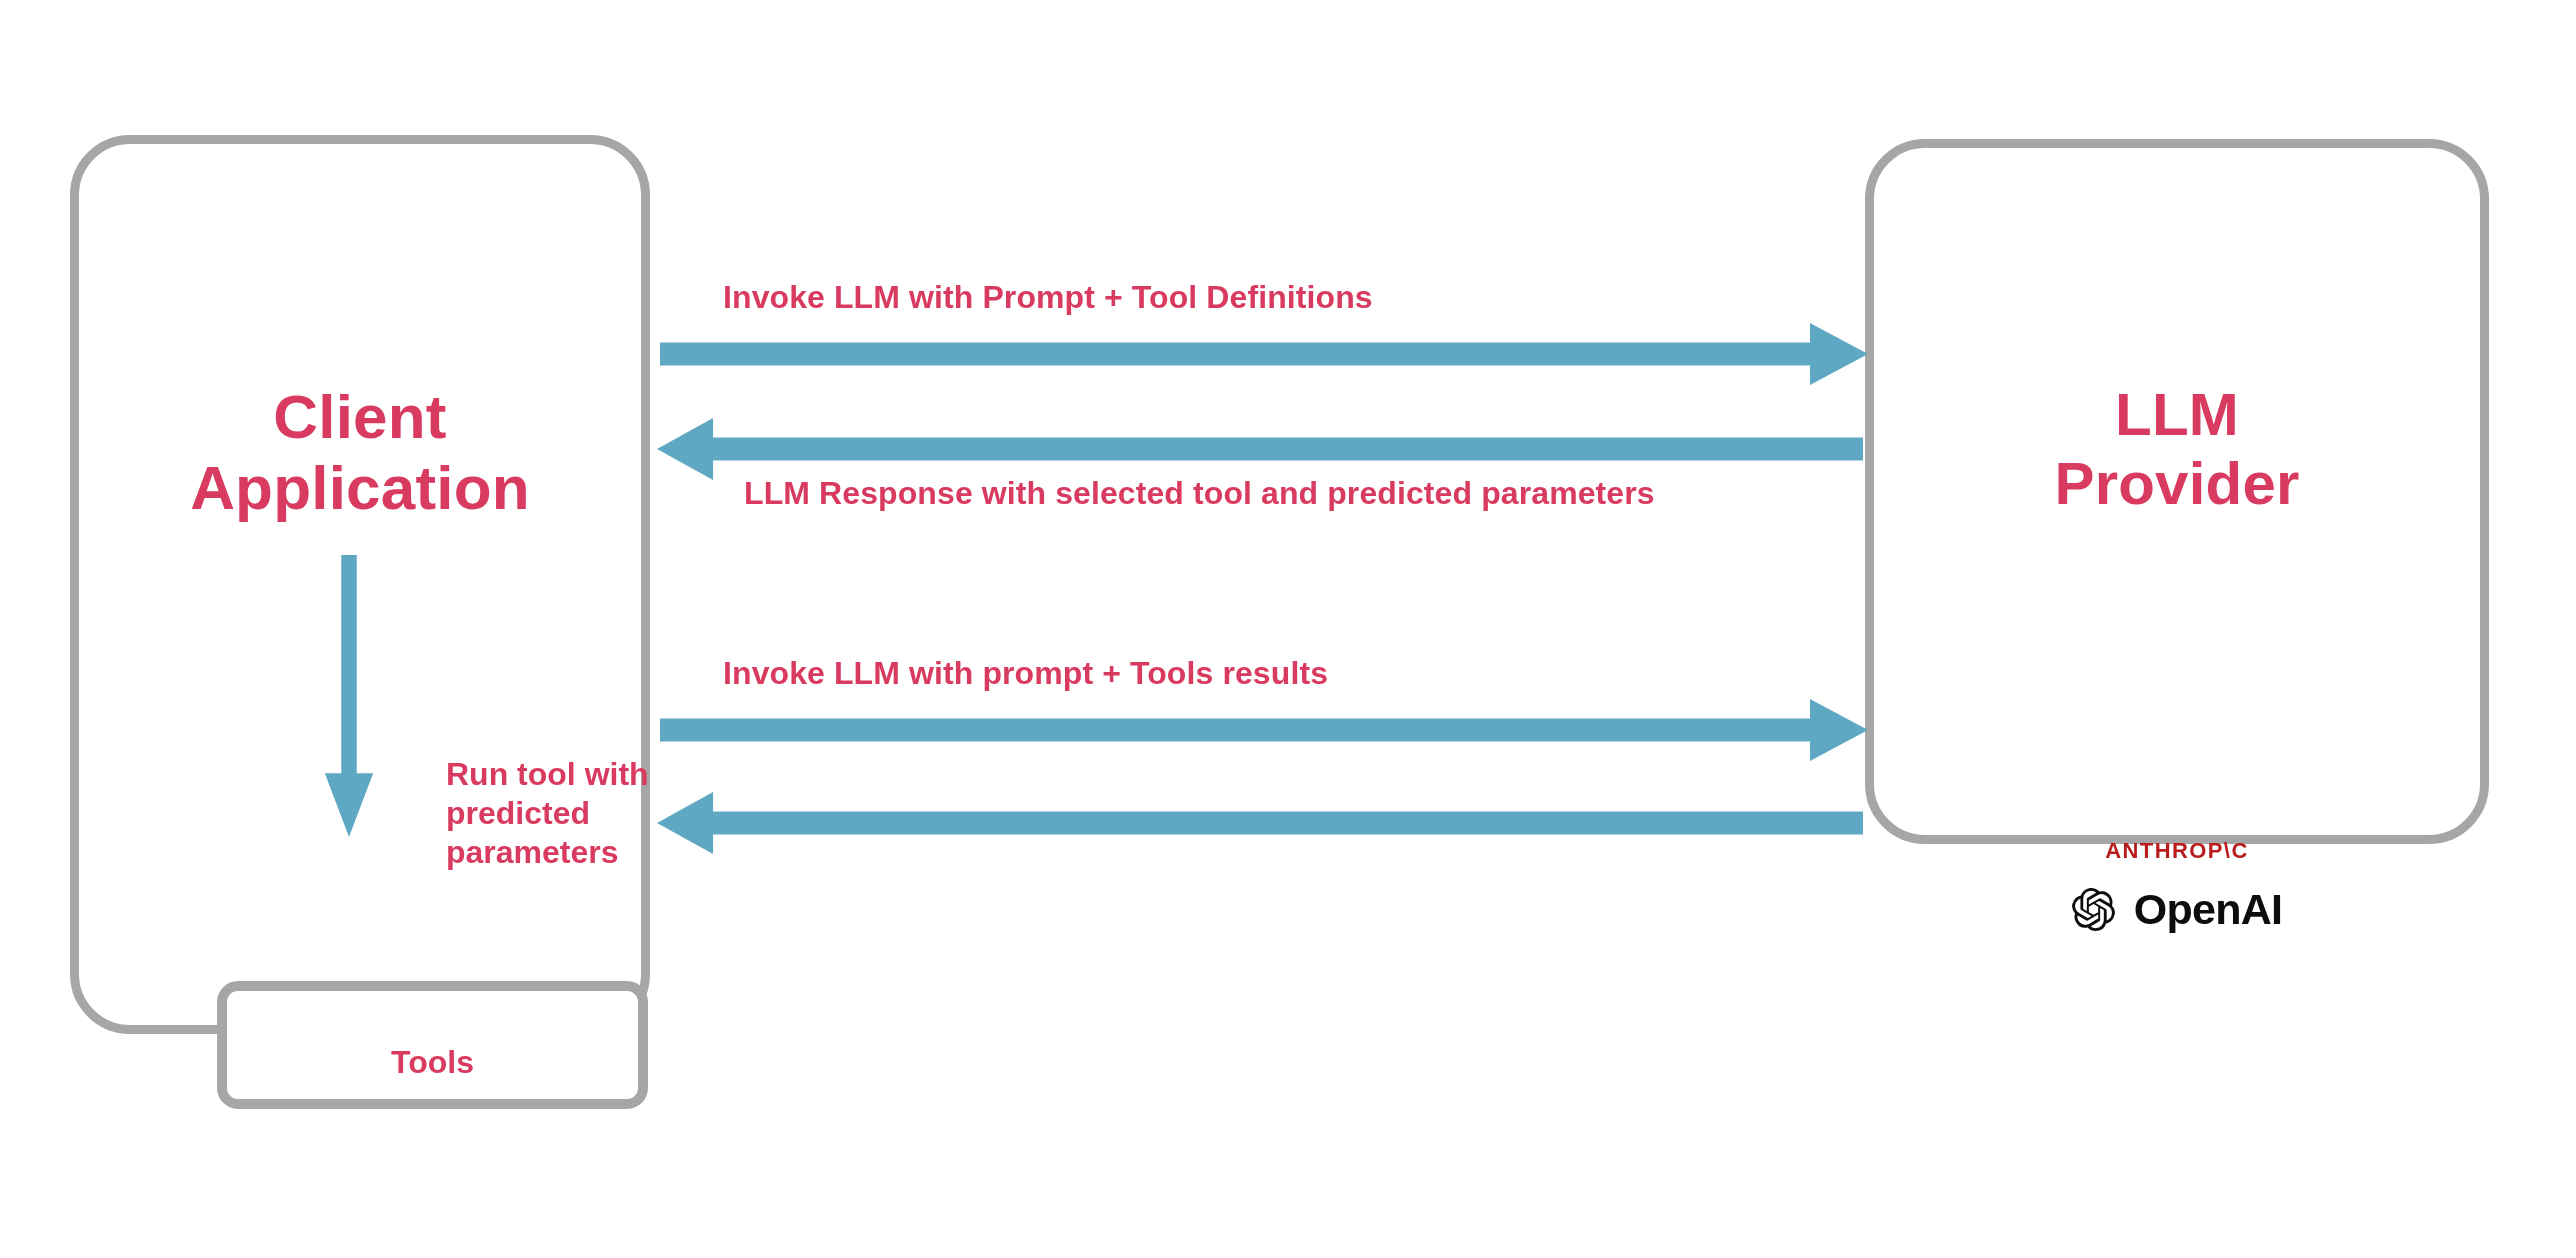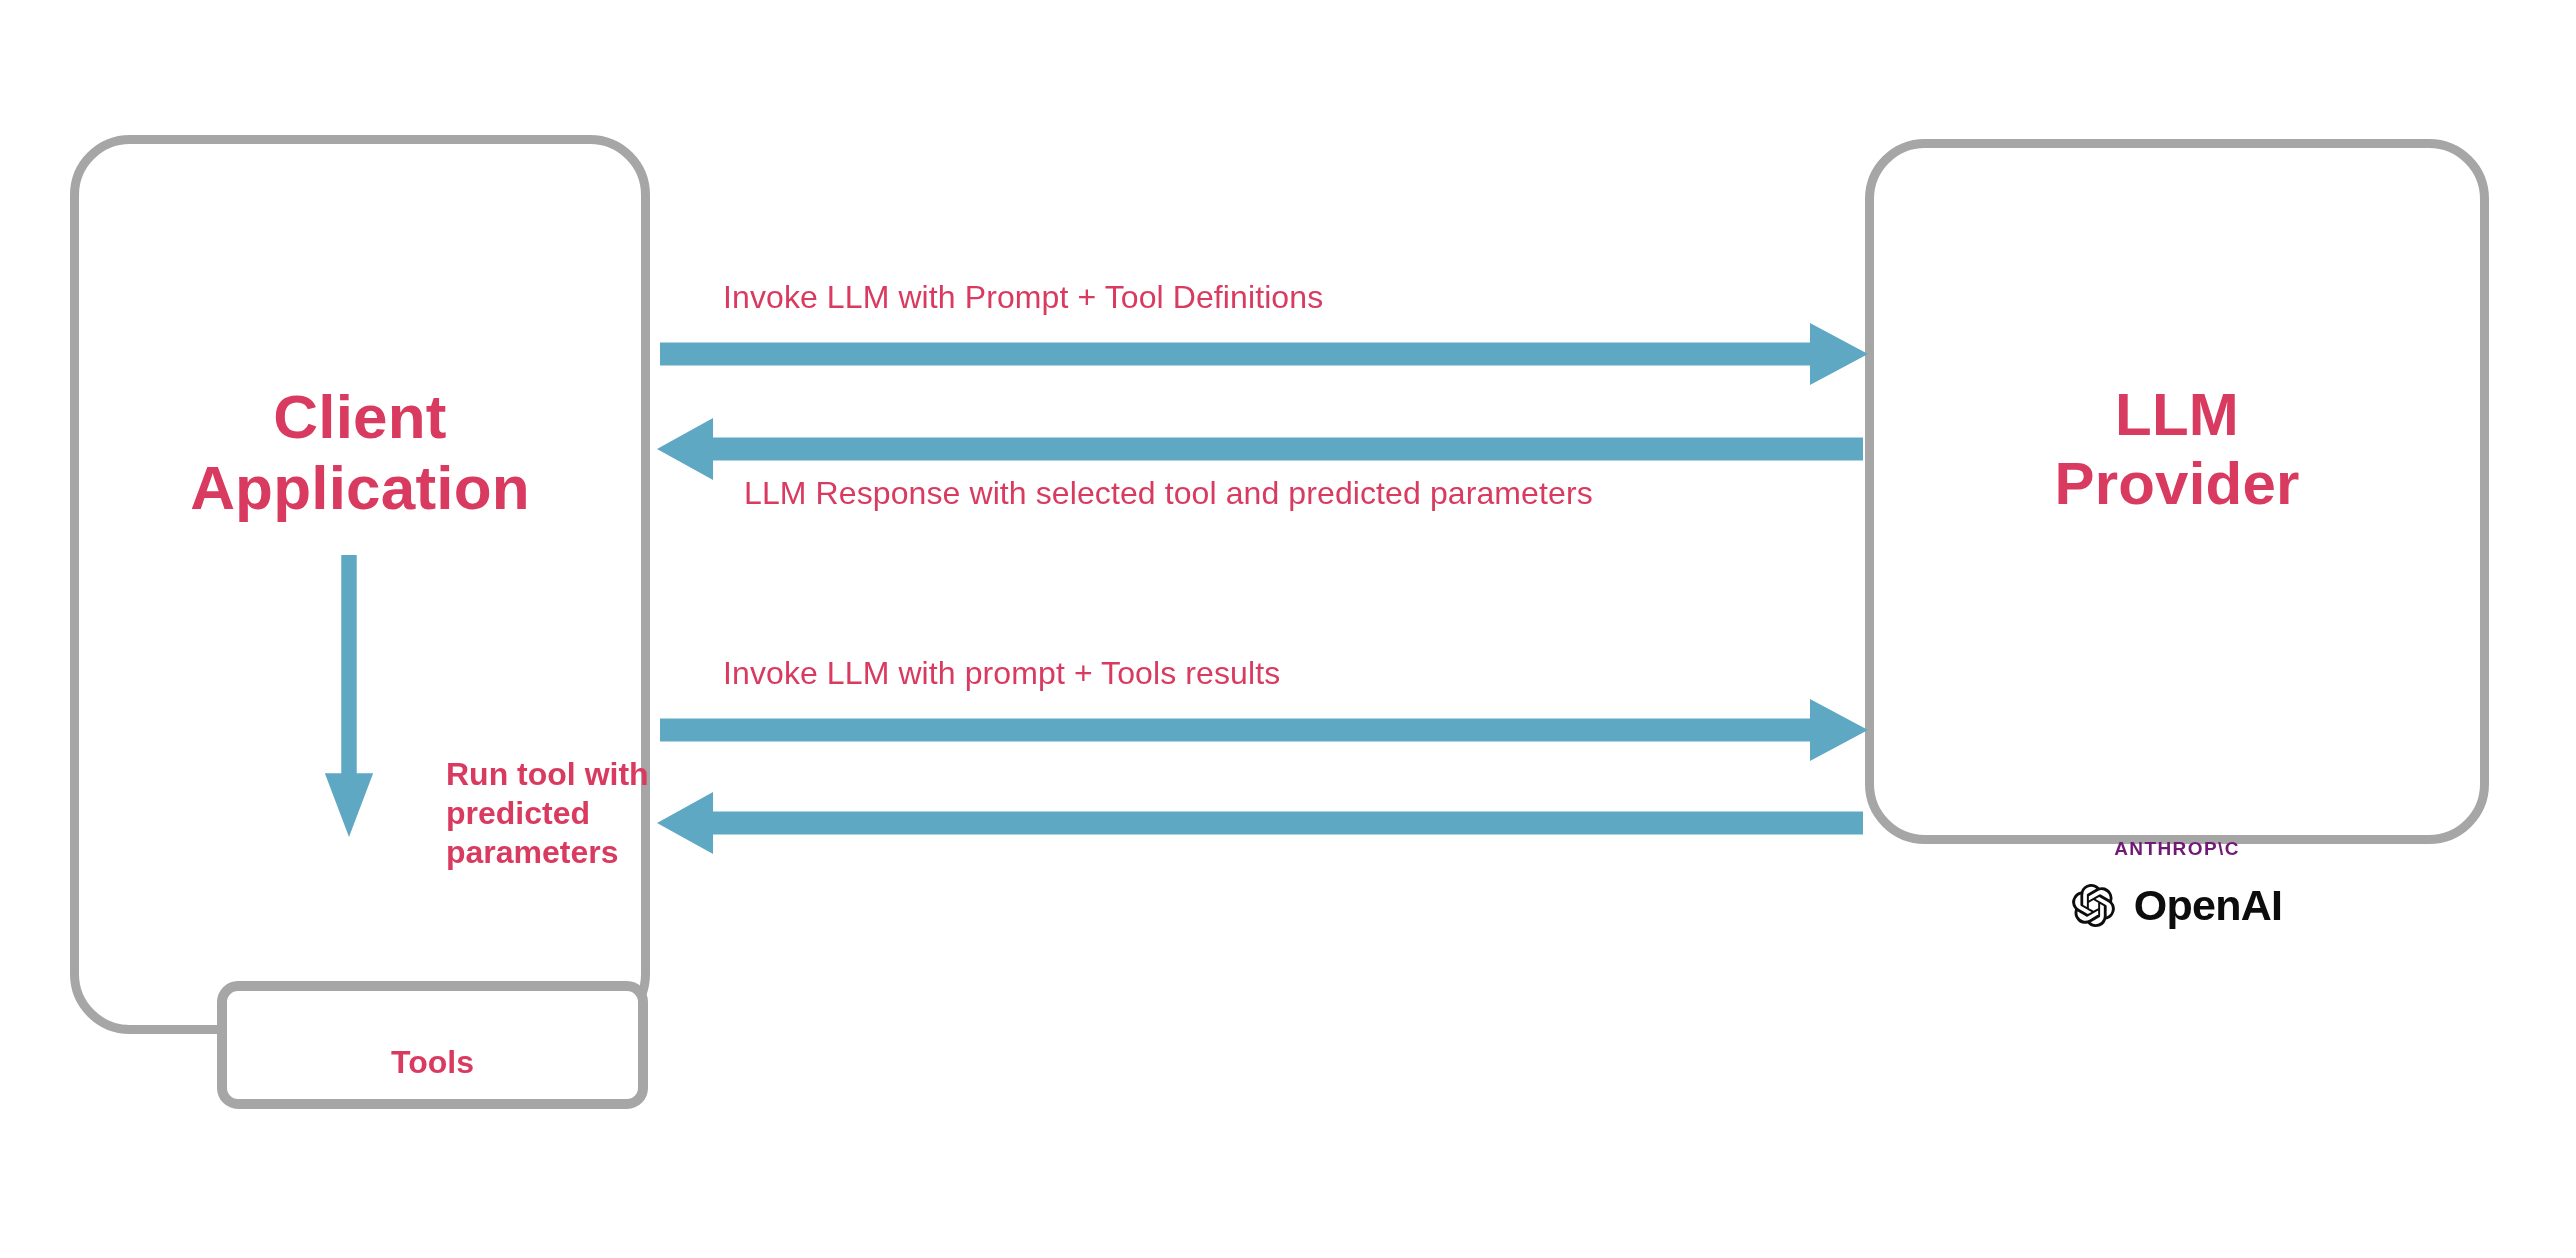--- a/index.html
+++ b/index.html
@@ -86,22 +86,22 @@
     position: absolute;
     left: 0;
     right: 0;
     top: 690px;
     display: flex;
     flex-direction: column;
     align-items: center;
     gap: 21px;
   }
   #anthropic-wordmark {
-    color: #701a75;
-    font-size: 19px;
+    color: #b91c1c;
+    font-size: 22px;
     font-weight: 700;
     letter-spacing: 1.4px;
     font-family: "Liberation Sans", sans-serif;
   }
   #openai-logo-row {
     display: flex;
     align-items: center;
     gap: 19px;
   }
   #openai-wordmark {
@@ -115,21 +115,21 @@
   .harrow {
     position: absolute;
     overflow: visible;
   }
 
   
   .arrow-label {
     position: absolute;
     color: #d93a5f;
     font-size: 32px;
-    font-weight: 400;
+    font-weight: 700;
     white-space: nowrap;
     letter-spacing: 0.1px;
     text-align: center;
   }
   #label-run-tool {
     position: absolute;
     left: 367px;
     top: 611px;
     width: 280px;
     color: #d93a5f;

